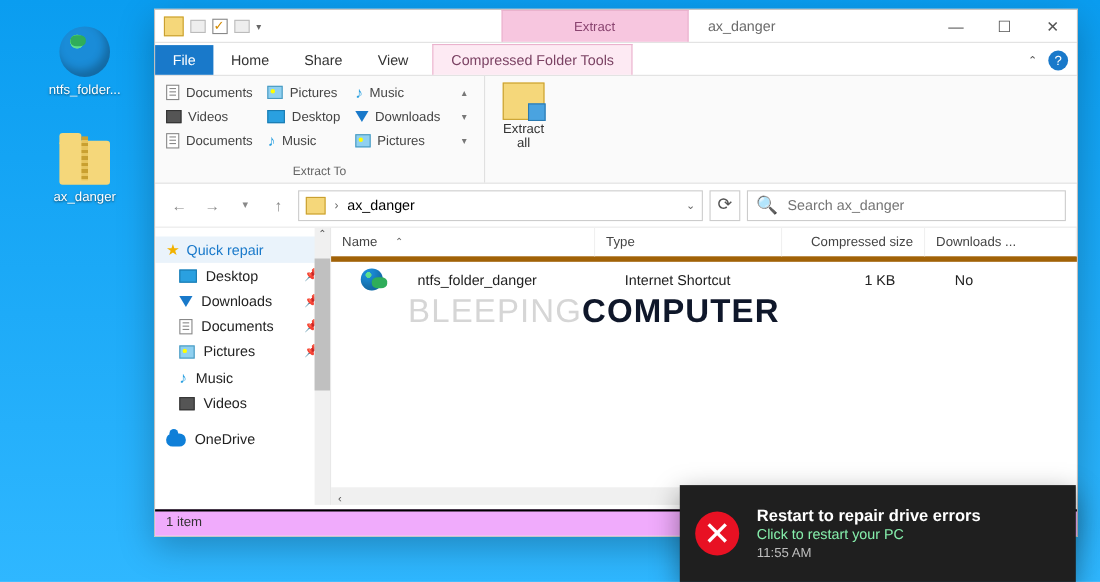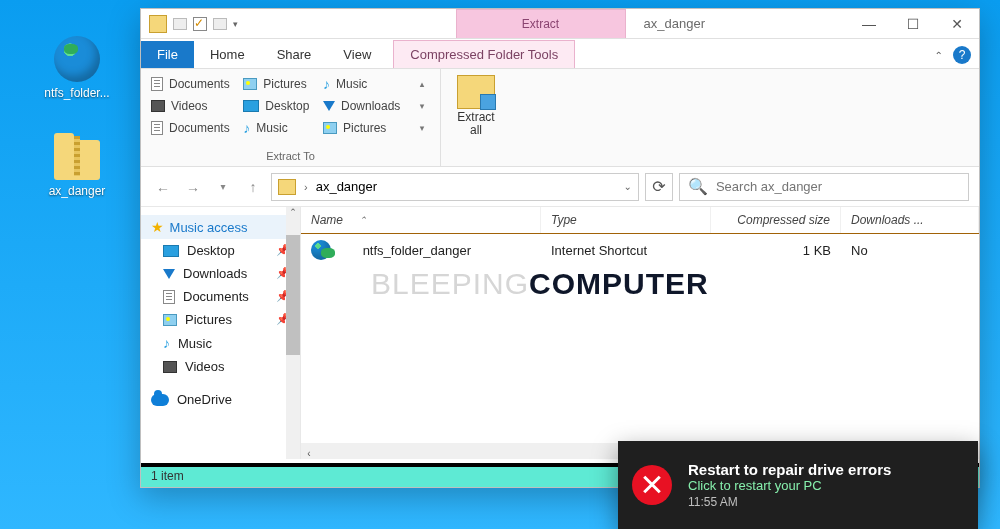--- a/index.html
+++ b/index.html
@@ -1,19 +1,19 @@
 <!DOCTYPE html>
 <html><head>
 <meta charset="utf-8">
 <style>
 * { box-sizing: border-box; margin: 0; padding: 0; font-family: "Segoe UI", Arial, sans-serif; }
 body { width: 1000px; height: 529px; background: linear-gradient(180deg,#0a9df0,#2fb7ff); overflow: hidden; position: relative; }
 
 
-.desktop { position: absolute; left: 0; top: 12px; width: 152px; }
+.desktop { position: absolute; left: 0; top: 0; width: 152px; }
 .dicon { width: 90px; text-align: center; margin: 24px 0 0 32px; cursor: pointer; }
 .dicon .gl { width: 46px; height: 46px; margin: 0 auto 4px; }
 .dicon .lbl { color:#fff; font-size:12px; text-shadow:0 1px 2px rgba(0,0,0,.6); white-space:nowrap; overflow:hidden; text-overflow:ellipsis; }
 .globe { border-radius:50%; background:radial-gradient(circle at 35% 30%,#5fe08f 0 14%,#1a8cd8 15% 100%); box-shadow:inset -4px -6px 8px rgba(0,0,0,.25); position:relative; }
 .globe::before{content:"";position:absolute;left:10px;top:8px;width:14px;height:10px;background:#2fad5a;border-radius:40%;}
 .globe.sm{width:20px;height:20px;display:inline-block;vertical-align:middle;}
 .zipfolder{width:46px;height:40px;margin:0 auto 4px;background:#f5d77a;border-radius:3px;position:relative;}
 .zipfolder::before{content:"";position:absolute;left:0;top:-7px;width:20px;height:10px;background:#f5d77a;border-radius:3px 3px 0 0;}
 .zipfolder::after{content:"";position:absolute;left:20px;top:-4px;width:6px;height:40px;background:repeating-linear-gradient(180deg,#c9a030 0 3px,#e8c55e 3px 6px);}
 
@@ -72,35 +72,35 @@
 .pic::after{content:"";position:absolute;left:2px;top:2px;width:4px;height:4px;background:#ff0;border-radius:50%;}
 .mus{color:#2aa0e0;font-size:14px;}
 .vid{width:14px;height:12px;background:#555;border:1px solid #333;}
 .cloud{width:18px;height:12px;background:#0f7fd8;border-radius:6px;position:relative;}
 .cloud::before{content:"";position:absolute;left:3px;top:-4px;width:8px;height:8px;background:#0f7fd8;border-radius:50%;}
 .sscroll{position:absolute;right:0;top:0;bottom:0;width:14px;background:#f0f0f0;}
 .sscroll .thumb{background:#c0c0c0;height:120px;margin-top:14px;}
 .sscroll .ar{height:14px;text-align:center;font-size:9px;color:#555;}
 
 .list{flex:1;position:relative;}
-.cols{display:flex;font-size:12px;color:#444;border-bottom:1px solid #a16207;font-style:italic;}
+.cols{display:flex;font-size:12px;color:#444;border-bottom:5px solid #a16207;}
 .cols div{padding:6px 10px;border-right:1px solid #f0f0f0;}
 .cName{width:240px;display:flex;align-items:center;gap:16px;}
 .cType{width:170px;}
 .cSize{width:130px;text-align:right;}
 .cPwd{flex:1;}
 .rowi{display:flex;font-size:13px;color:#222;align-items:center;}
-.rowi div{padding:6px 10px;gap:14px;}
+.rowi div{padding:6px 27px;gap:14px;}
 .rowi .cSize{text-align:right;}
 .wm{position:absolute;left:70px;top:60px;font-size:30px;letter-spacing:1px;color:#d6d6d6;font-weight:300;}
 .wm b{font-weight:700;color:#0f172a;}
 .hscroll{position:absolute;left:0;right:0;bottom:0;height:16px;background:#f0f0f0;}
 .hscroll .ar{display:inline-block;width:16px;text-align:center;font-size:10px;color:#555;}
 
-.status{position:absolute;left:0;right:0;bottom:0;height:24px;border-top:4px solid #000000;padding:2px 10px;font-size:12px;color:#333;background:#5eead4;}
+.status{position:absolute;left:0;right:0;bottom:0;height:24px;border-top:2px solid #000000;padding:2px 10px;font-size:12px;color:#333;background:#f0abfc;}
 
 
 .toast{position:absolute;right:22px;bottom:0;width:360px;height:88px;background:#1f1f1f;color:#fff;display:flex;align-items:center;padding:0 14px;gap:16px;box-shadow:0 8px 24px rgba(0,0,0,.4);}
 .toast .terr{width:40px;height:40px;border-radius:50%;background:#e81123;position:relative;}
 .toast .terr::before,.toast .terr::after{content:"";position:absolute;left:9px;top:18px;width:22px;height:3px;background:#fff;}
 .toast .terr::before{transform:rotate(45deg);} .toast .terr::after{transform:rotate(-45deg);}
 .toast .t1{font-size:15px;font-weight:600;}
 .toast .t2{font-size:13px;color:#86efac;}
 .toast .t3{font-size:12px;color:#bfbfbf;margin-top:2px;}
 
@@ -221,21 +221,21 @@
     <div class="search">
       <span>🔍</span>
       <input placeholder="Search ax_danger" style="">
     </div>
   </div>
 
   <div class="body">
     <div class="side">
       <div class="hdr">
         <span class="star">★</span>
-        <span>Music access</span>
+        <span>Quick repair</span>
       </div>
       <div class="row">
           <span class="monitor"></span>
           <span>Desktop</span>
           <span class="pin">📌</span>
         </div>
       <div class="row">
           <span class="dl"></span>
           <span>Downloads</span>
           <span class="pin">📌</span>

